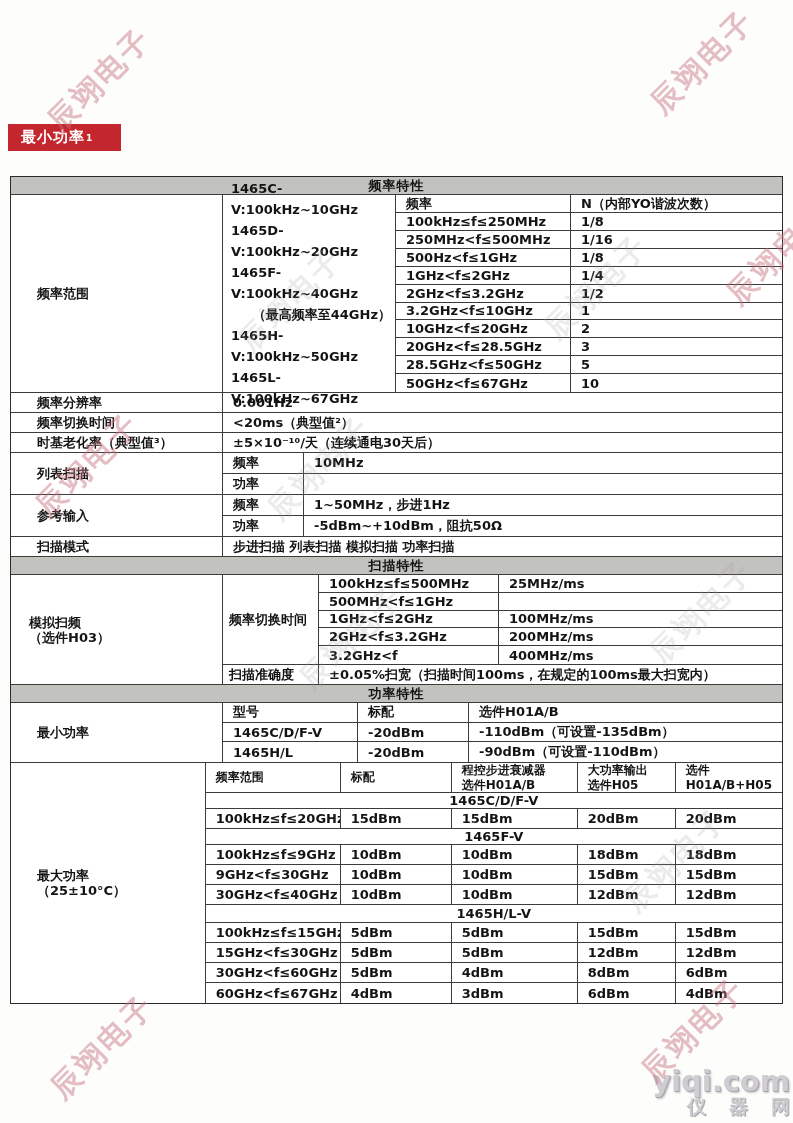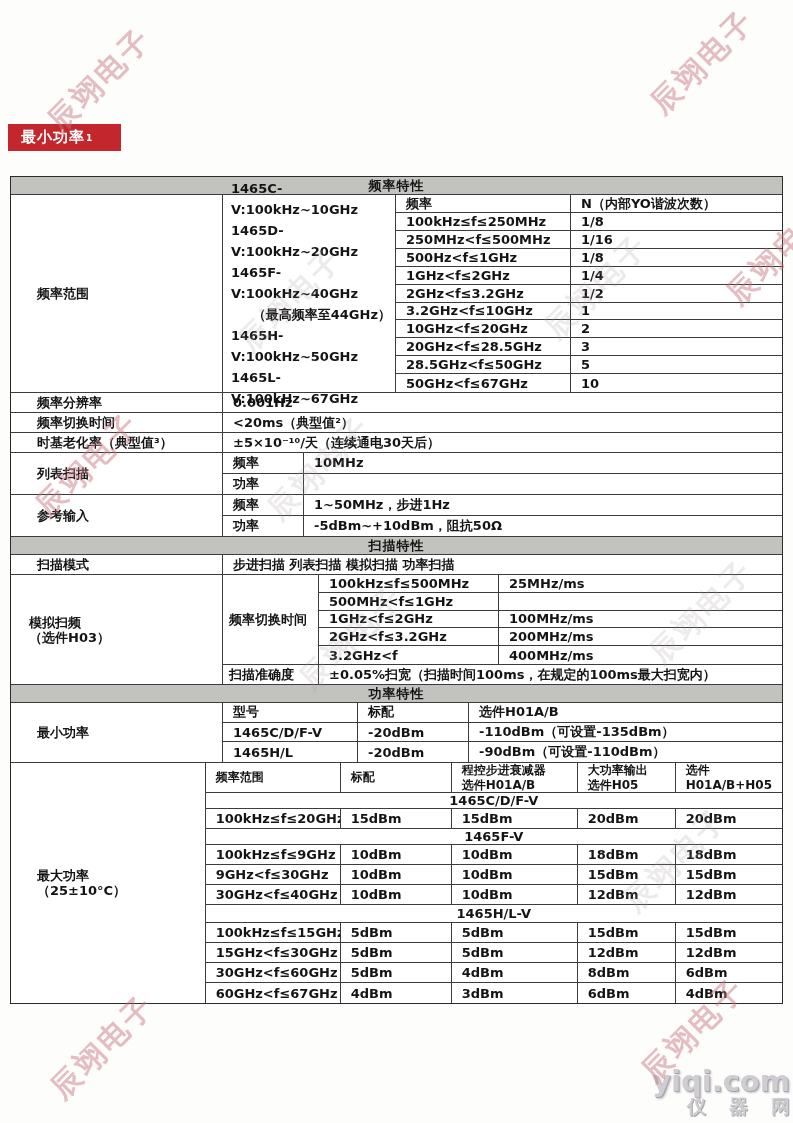--- a/index.html
+++ b/index.html
@@ -186,26 +186,26 @@
           <div class="c rb" style="width:81px">频率</div>
           <div class="c" style="flex:1">1~50MHz，步进1Hz</div>
         </div>
         <div class="irow" style="height:21px">
           <div class="c rb" style="width:81px">功率</div>
           <div class="c" style="flex:1">-5dBm~+10dBm，阻抗50Ω</div>
         </div>
       </div>
     </div>
 
-    <div class="trow secbar">扫描特性</div>
-
     <div class="trow" style="height:20px">
       <div class="c rb lab" style="width:212px">扫描模式</div>
       <div class="c" style="flex:1">步进扫描 列表扫描 模拟扫描 功率扫描</div>
     </div>
+
+    <div class="trow secbar">扫描特性</div>
 
     <div class="trow" style="height:110px">
       <div class="c rb pre" style="width:212px;padding-left:18px">模拟扫频
 （选件H03）</div>
       <div class="stack">
         <div class="irow" style="height:90px">
           <div class="c rb" style="width:96px;padding:0 6px">频率切换时间</div>
           <div class="stack">
             <div class="irow" style="height:18px">
               <div class="c rb" style="width:180px">100kHz≤f≤500MHz</div>

